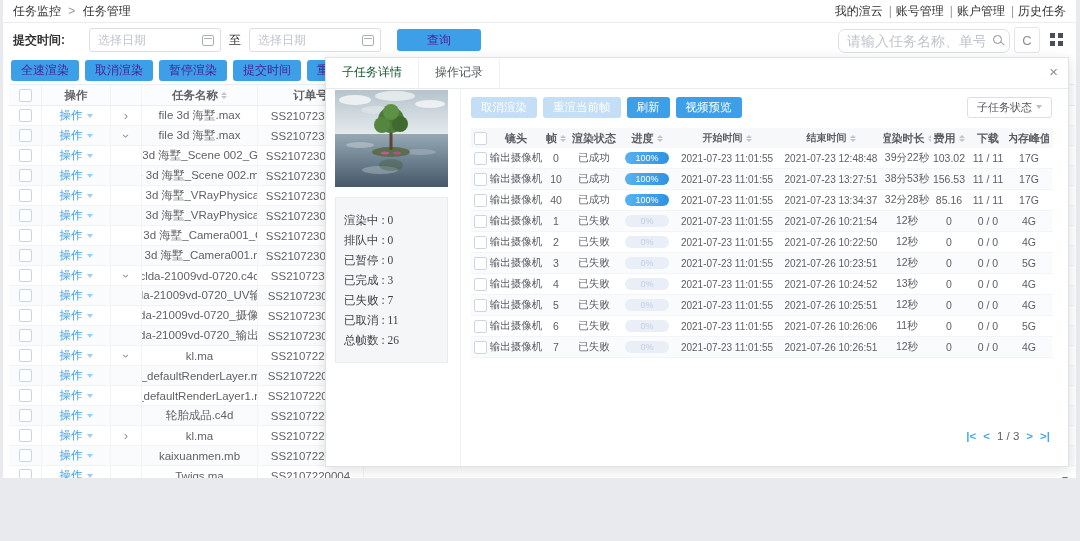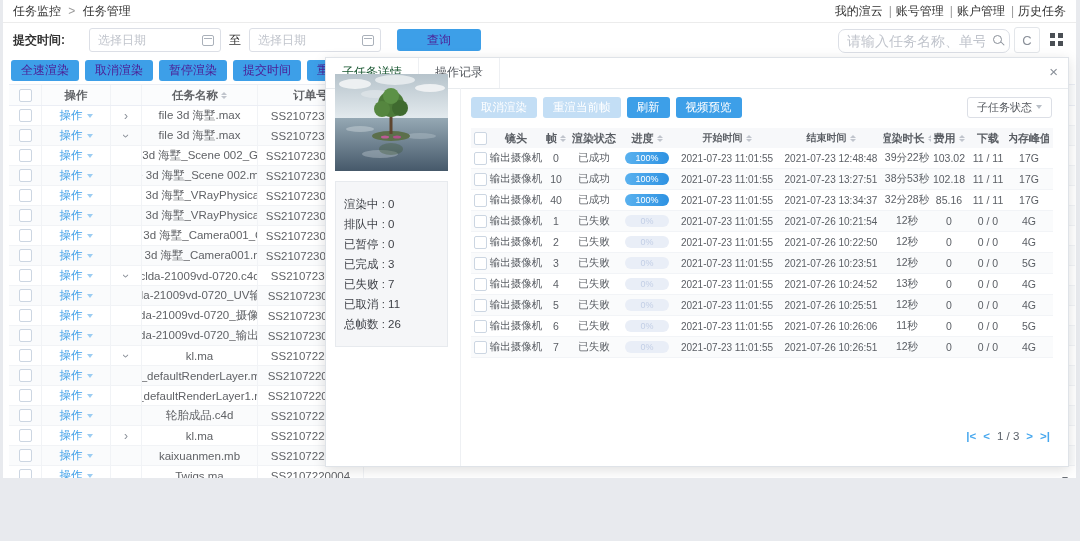--- a/index.html
+++ b/index.html
@@ -83,21 +83,21 @@
   .pag .ar{cursor:pointer;display:inline-flex;align-items:center;font-weight:bold;}
   .mpag{position:absolute;right:16px;top:503px;}
 
   
   .panel{position:absolute;left:322px;top:57px;width:742px;height:408px;background:#fff;
          border:1px solid #dfe3e8;box-shadow:0 3px 12px rgba(0,0,0,.13);}
   .tabs{height:30px;border-bottom:1px solid #e8ebee;display:flex;}
   .tab{padding:0 16px;line-height:29px;font-size:12px;color:#55595f;border-right:1px solid #eef0f3;cursor:pointer;background:#fff;}
   .tab.active{color:#14532d;}
   .close{position:absolute;right:10px;top:5px;font-size:15px;color:#8a9099;cursor:pointer;line-height:18px;}
-  .leftcol{position:absolute;left:9px;top:16px;width:113px;}
+  .leftcol{position:absolute;left:9px;top:32px;width:113px;font-family:Liberation Serif, serif;}
   .thumb{display:block;width:113px;height:97px;}
   .stats{margin-top:10px;background:#f5f6f8;border:1px solid #e7eaee;padding:12px 8px;font-size:11.5px;color:#3c3f45;}
   .stats div{line-height:20px;}
   .rightcol{position:absolute;left:134px;top:30px;right:0;bottom:0;border-left:1px solid #eef0f3;padding:7px 8px 0 10px;}
   .ptoolbar{display:flex;align-items:center;gap:6px;height:24px;}
   .pbtn{height:21px;padding:0 10px;border:none;border-radius:3px;color:#fff;font-size:11.5px;font-family:inherit;}
   .pbtn.disabled{background:#c3def5;cursor:default;}
   .pbtn.primary{background:#3d9fe8;cursor:pointer;}
   .statebtn{margin-left:auto;margin-right:8px;height:21px;padding:0 9px;background:#fff;border:1px solid #dcdfe6;
             border-radius:3px;font-size:11px;color:#55595f;cursor:pointer;display:inline-flex;align-items:center;gap:4px;font-family:inherit;}
@@ -622,21 +622,21 @@
                 </div>
                 <div class="pc pc-cam">输出摄像机</div>
                 <div class="pc pc-frame">10</div>
                 <div class="pc pc-status">已成功</div>
                 <div class="pc pc-prog">
                   <div class="pill ok">100%</div>
                 </div>
                 <div class="pc pc-start">2021-07-23 11:01:55</div>
                 <div class="pc pc-end">2021-07-23 13:27:51</div>
                 <div class="pc pc-dur">38分53秒</div>
-                <div class="pc pc-cost">102.18</div>
+                <div class="pc pc-cost">156.53</div>
                 <div class="pc pc-dl">11 / 11</div>
                 <div class="pc pc-mem">17G</div>
               </div>
               <div class="pt-row">
                 <div class="pc pc-cb">
                   <span class="cb"></span>
                 </div>
                 <div class="pc pc-cam">输出摄像机</div>
                 <div class="pc pc-frame">40</div>
                 <div class="pc pc-status">已成功</div>

